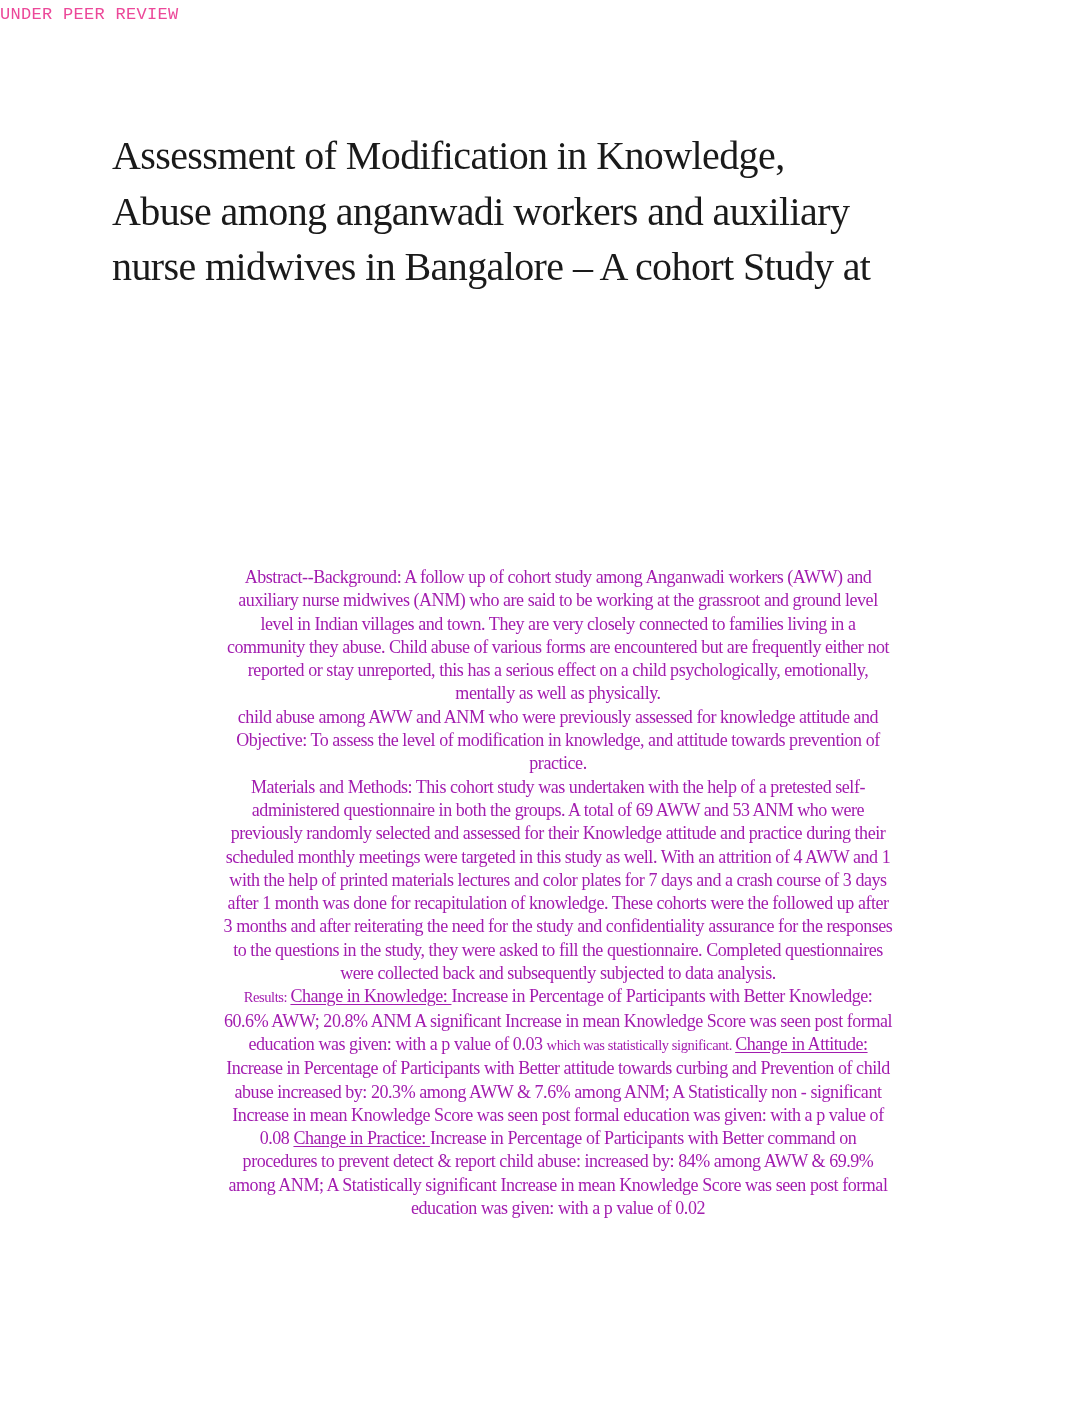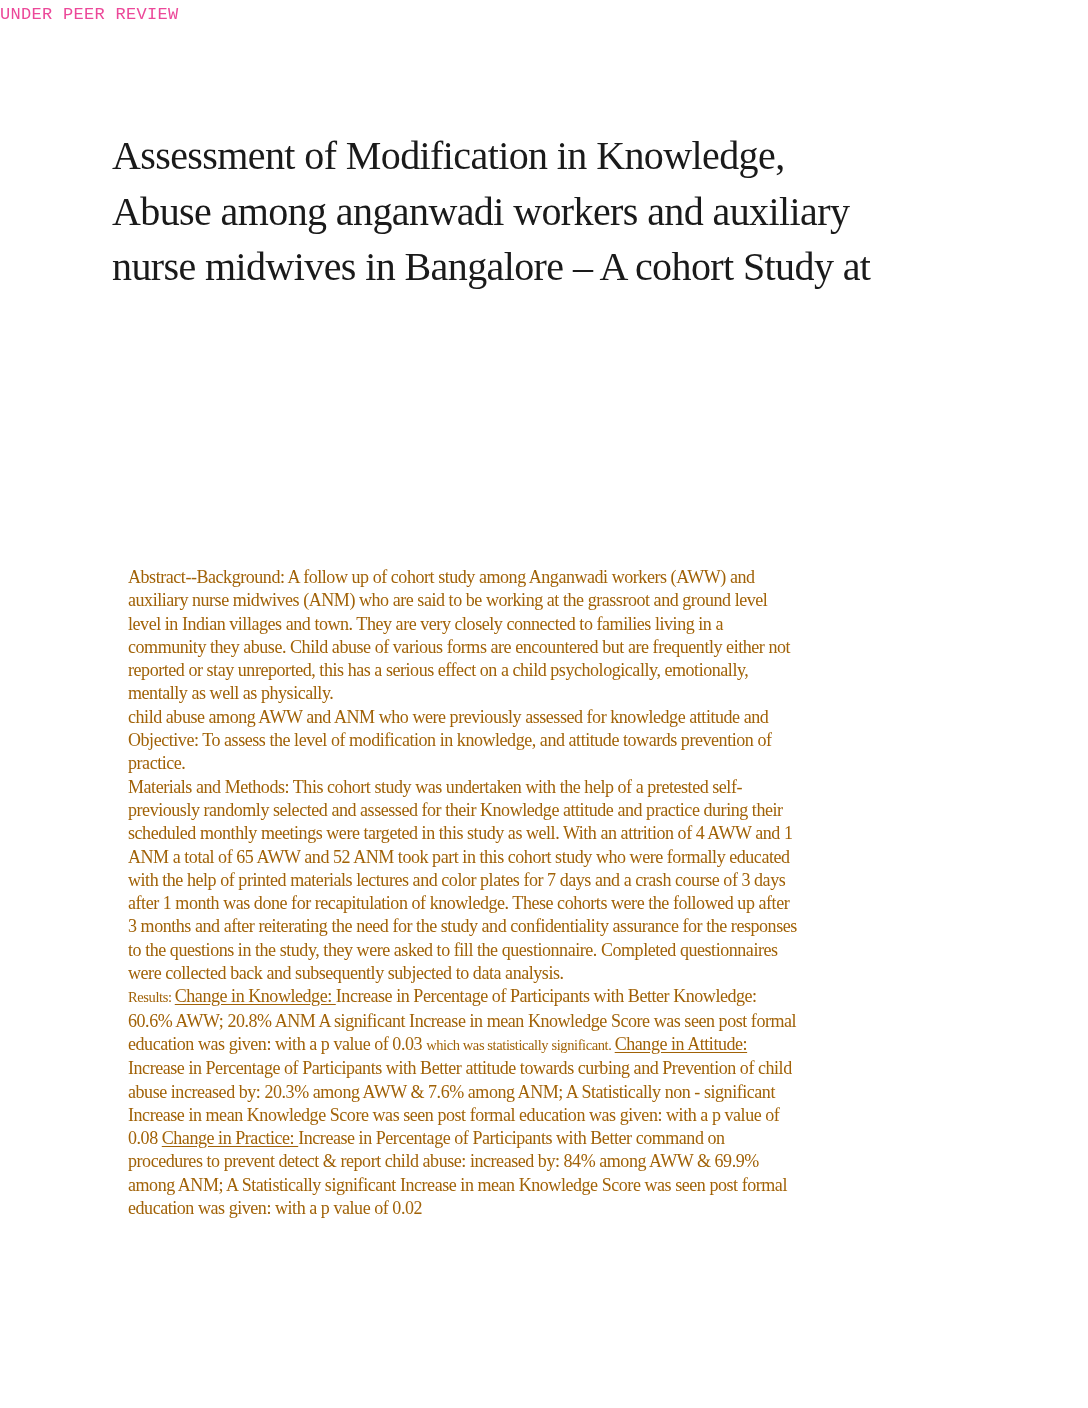--- a/index.html
+++ b/index.html
@@ -42,22 +42,23 @@
       white-space: nowrap;
     }
     .abstract {
       position: absolute;
       left: 128px;
       top: 566px;
       width: 860px;
       font-family: "Liberation Serif", serif;
       font-size: 18px;
       line-height: 23.3px;
-      color: #a16207;
+      color: #a21caf;
       letter-spacing: -0.45px;
+      text-align: center;
     }
     .abstract .line {
       display: block;
       white-space: nowrap;
     }
     .u {
       text-decoration: underline;
       text-underline-offset: 2px;
     }
     .small {
@@ -85,23 +86,23 @@
     <span class="line">reported or stay unreported, this has a serious effect on a child  psychologically, emotionally,</span>
     <span class="line">mentally as well as physically.</span>
   </div>
   <div>
     <span class="line">child abuse among AWW and ANM who were previously assessed for knowledge attitude and</span>
     <span class="line">Objective: To assess the level of modification in knowledge, and attitude towards prevention of</span>
     <span class="line">practice.</span>
   </div>
   <div>
     <span class="line">Materials and Methods: This cohort study was undertaken with the help of a pretested self-</span>
+    <span class="line">administered questionnaire in both the groups. A total of 69 AWW and 53 ANM who were</span>
     <span class="line">previously randomly selected and assessed for their Knowledge attitude and practice during their</span>
     <span class="line">scheduled monthly meetings were targeted in this study as well. With an attrition of 4 AWW and 1</span>
-    <span class="line">ANM a total of 65 AWW and 52 ANM took part in this cohort study who were formally educated</span>
     <span class="line">with the help of printed materials lectures and color plates for 7 days and a crash course of 3 days</span>
     <span class="line">after 1 month was done for recapitulation of knowledge. These cohorts were the followed up after</span>
     <span class="line">3 months and after reiterating the need for the study and confidentiality assurance for the responses</span>
     <span class="line">to the questions in the study, they were asked to fill the questionnaire. Completed questionnaires</span>
     <span class="line">were collected back and subsequently subjected to data analysis.</span>
   </div>
   <div>
     <span class="line"><span class="small">Results: </span><span class="u">Change in Knowledge: </span><span>Increase in Percentage of Participants with Better Knowledge:</span></span>
     <span class="line">60.6% AWW; 20.8% ANM A significant Increase in mean Knowledge Score was seen post formal</span>
     <span class="line"><span>education was given: with a p value of 0.03 </span><span class="small">which was statistically significant.  </span><span class="u">Change in Attitude:</span></span>

